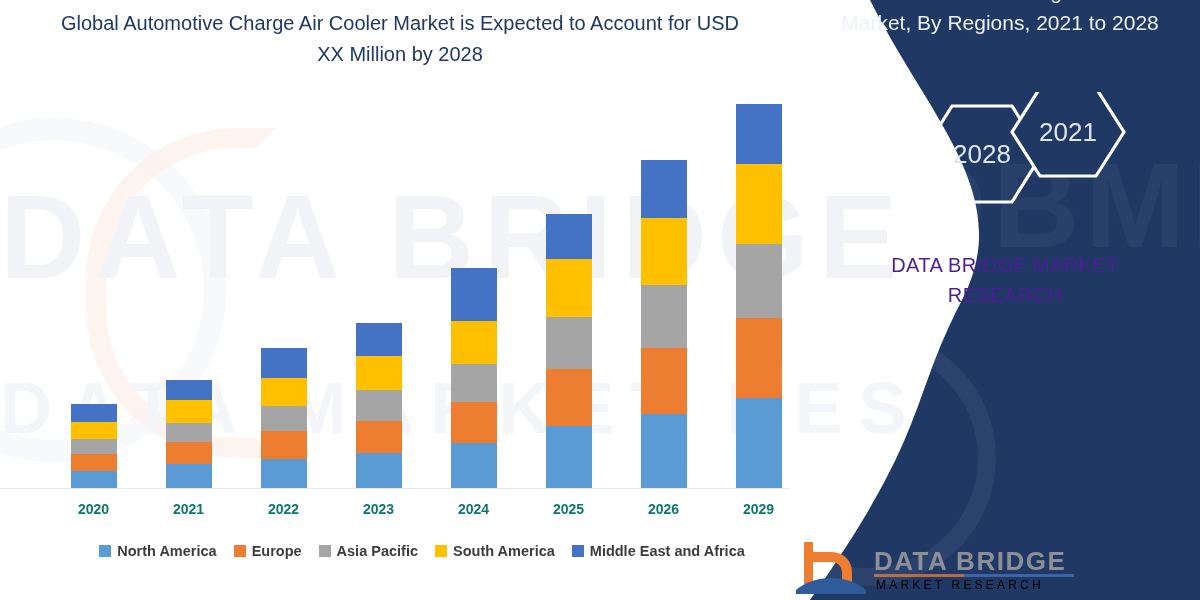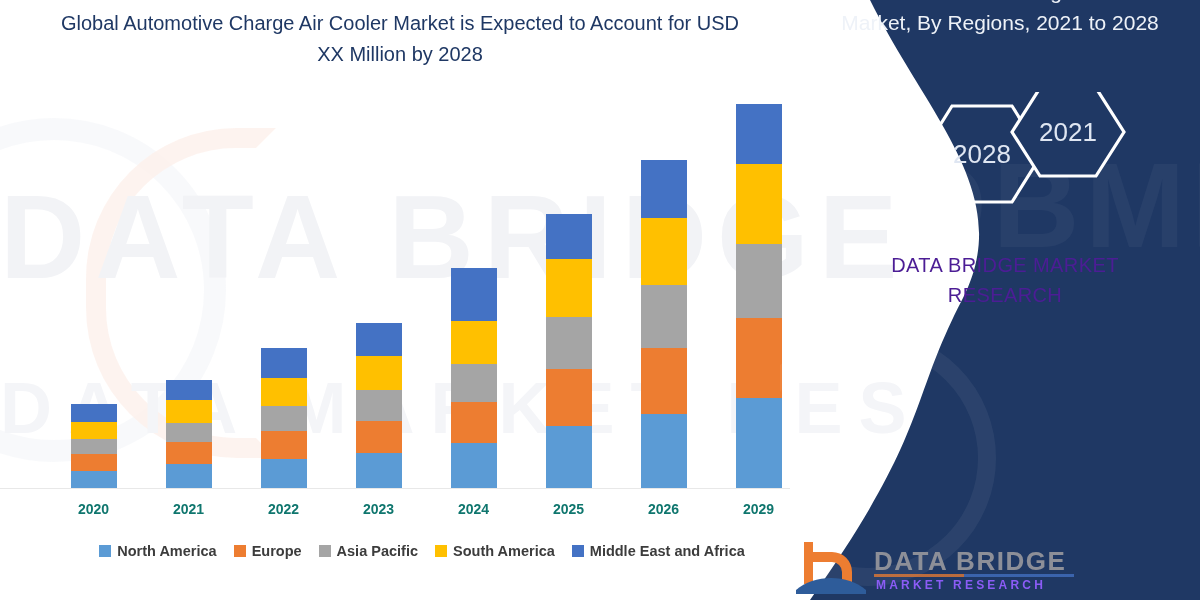--- a/index.html
+++ b/index.html
@@ -65,22 +65,22 @@
   .panel-title{position:absolute;left:40px;top:-24px;width:360px;text-align:center;
     color:#eef2f8;font-size:21px;line-height:31px;font-weight:400;}
 
   .hexwrap{position:absolute;left:120px;top:92px;width:240px;height:140px;}
   .brandtext{position:absolute;left:60px;top:250px;width:330px;text-align:center;
     color:#4c1d95;font-size:20px;line-height:30px;letter-spacing:.4px;}
 
   .logo{position:absolute;left:16px;bottom:4px;width:330px;height:58px;}
   .logo-main{position:absolute;left:78px;top:8px;color:#8d8f98;font-size:26px;
     font-weight:700;letter-spacing:1.5px;}
-  .logo-sub{position:absolute;left:80px;top:40px;color:#8b5cf6;font-size:12px;
-    font-weight:700;letter-spacing:3.2px;}
+  .logo-sub{position:absolute;left:80px;top:40px;color:#000000;font-size:12px;
+    font-weight:400;letter-spacing:3.2px;}
   .logo-rule{position:absolute;left:78px;top:36px;width:200px;height:3px;
     background:linear-gradient(90deg,#ED7D31 0 45%,#4472C4 45% 100%);opacity:.75;}
 </style>
 </head>
 <body>
 
 <div id="stage">
 
   <div class="ghost-circle ghost-c1"></div>
   <div class="ghost-arc"></div>

